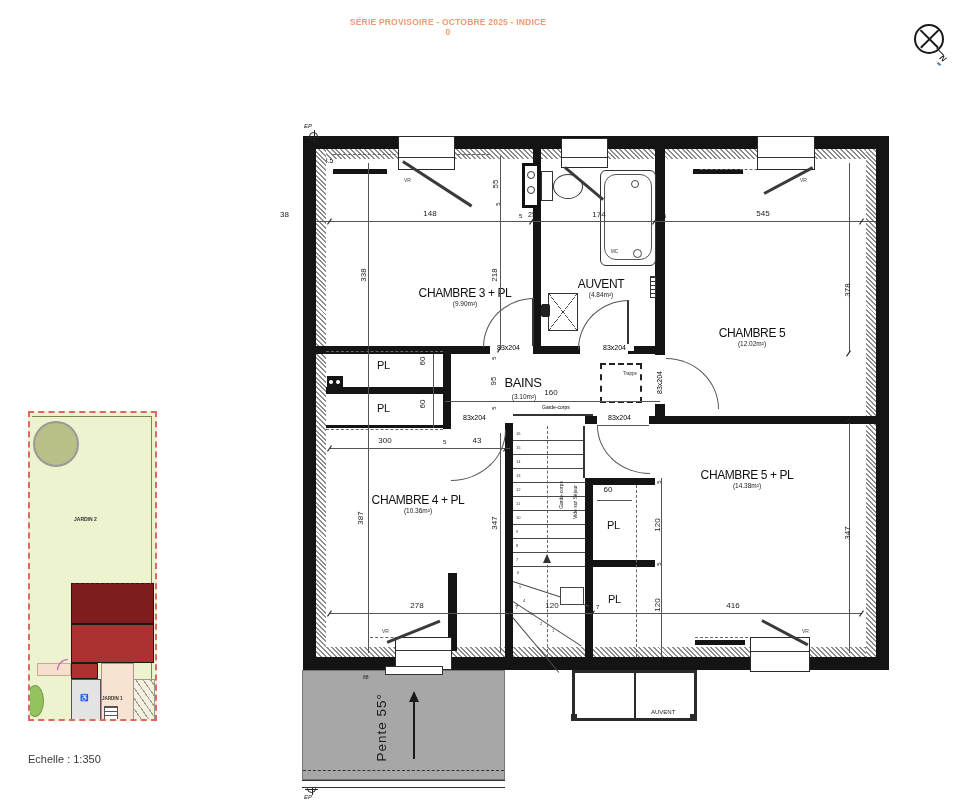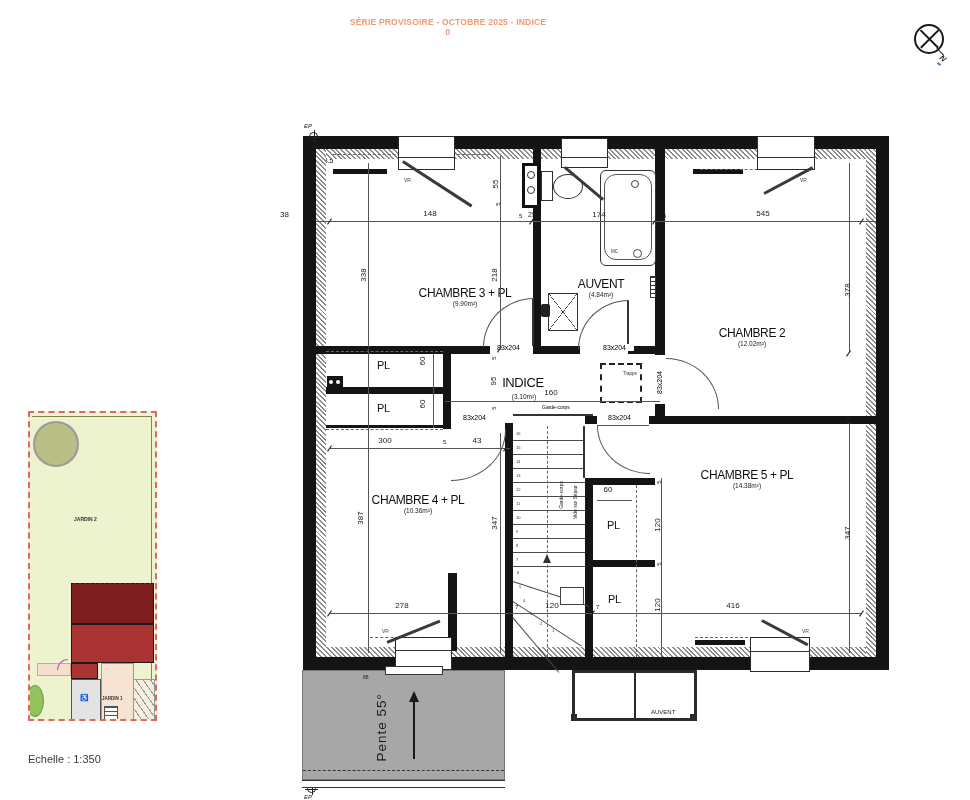--- a/index.html
+++ b/index.html
@@ -219,25 +219,25 @@
 
     <div class="room" style="left:84px;top:138px;width:130px;">
       <div class="room-name">CHAMBRE 3 + PL</div>
       <div class="room-area">(9.90m²)</div>
     </div>
     <div class="room" style="left:255px;top:129px;width:60px;">
       <div class="room-name">AUVENT</div>
       <div class="room-area">(4.84m²)</div>
     </div>
     <div class="room" style="left:371px;top:178px;width:130px;">
-      <div class="room-name">CHAMBRE 2</div>
+      <div class="room-name">CHAMBRE 5</div>
       <div class="room-area">(12.02m²)</div>
     </div>
     <div class="room" style="left:167px;top:227px;width:80px;">
-      <div class="room-name" style="font-size:13px;">INDICE</div>
+      <div class="room-name" style="font-size:13px;">BAINS</div>
     </div>
     <span class="room-area" style="position:absolute;left:178px;top:244px;width:60px;text-align:center;">(3.10m²)</span>
     <div class="room" style="left:37px;top:345px;width:130px;">
       <div class="room-name">CHAMBRE 4 + PL</div>
       <div class="room-area">(10.36m²)</div>
     </div>
     <div class="room" style="left:366px;top:320px;width:130px;">
       <div class="room-name">CHAMBRE 5 + PL</div>
       <div class="room-area">(14.38m²)</div>
     </div>
@@ -292,21 +292,21 @@
     <span class="d" style="left:56px;top:288px;width:26px;">300</span>
     <span class="d d6" style="left:127px;top:290px;">5</span>
     <span class="d" style="left:148px;top:288px;width:26px;">43</span>
     <span class="d dv" style="left:174px;top:228px;">95</span>
     <span class="d d6 dv" style="left:176px;top:206px;">5</span>
     <span class="d d6 dv" style="left:176px;top:256px;">5</span>
     <span class="d" style="left:225px;top:240px;width:20px;">160</span>
     <span class="d dv" style="left:103px;top:208px;">60</span>
     <span class="d dv" style="left:103px;top:251px;">60</span>
 
-    <span class="d" style="left:73px;top:453px;width:26px;">278</span>
+    <span class="d" style="left:88px;top:453px;width:26px;">278</span>
     <span class="d d6" style="left:199px;top:455px;">7</span>
     <span class="d" style="left:224px;top:453px;width:24px;">120</span>
     <span class="d d6" style="left:280px;top:455px;">7</span>
     <span class="d" style="left:404px;top:453px;width:26px;">416</span>
 
     <span class="d" style="left:284px;top:337px;width:16px;">60</span>
     <span class="d d6 dv" style="left:341px;top:330px;">5</span>
     <span class="d dv" style="left:335px;top:372px;">120</span>
     <span class="d d6 dv" style="left:341px;top:412px;">5</span>
     <span class="d dv" style="left:335px;top:452px;">120</span>

